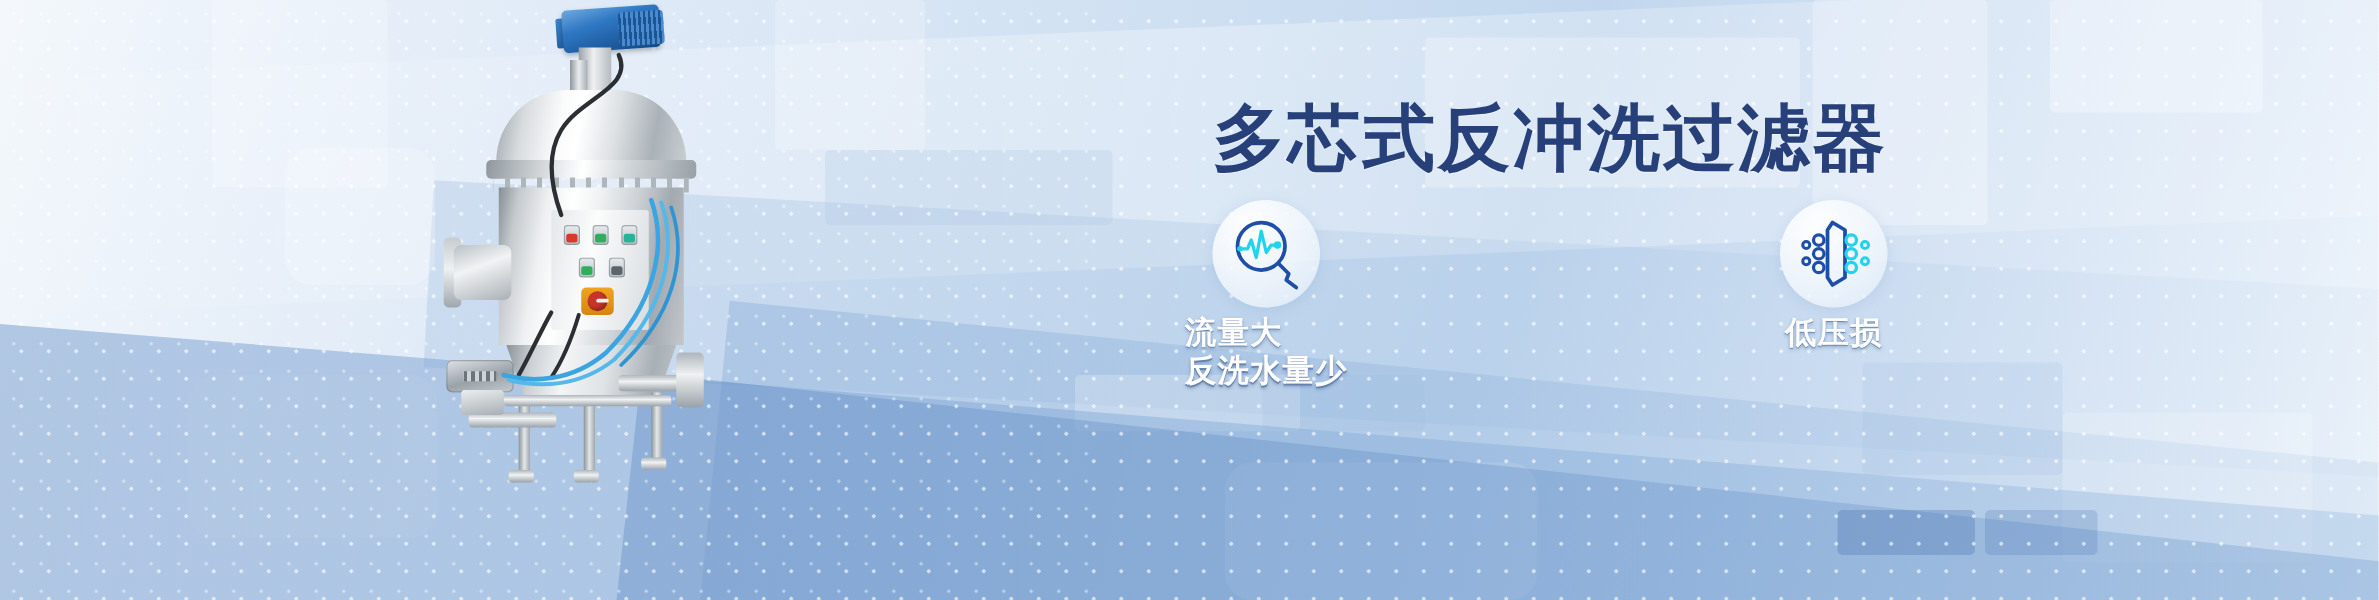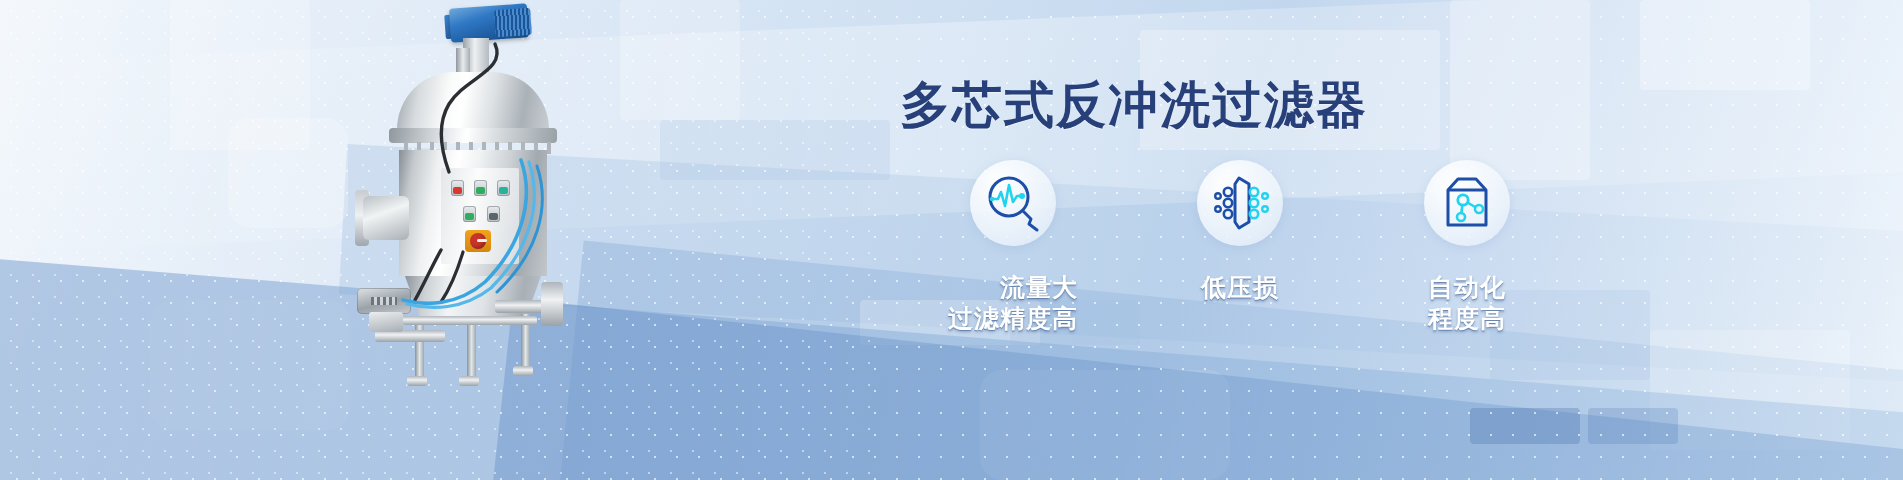--- a/index.html
+++ b/index.html
@@ -251,25 +251,25 @@
   .content {
     position: absolute;
     left: 900px; top: 0;
     width: 680px; height: 480px;
     z-index: 8;
   }
   .title {
     position: absolute;
     left: 0; top: 72px;
     width: 100%;
-    font-size: 50px;
+    font-size: 58px;
     font-weight: bold;
     letter-spacing: 2px;
     color: #27407a;
-    text-align: left;
+    text-align: center;
     white-space: nowrap;
     text-shadow: 0 1px 0 rgba(255,255,255,0.45);
   }
 
   .features {
     position: absolute;
     left: 0; top: 160px;
     width: 100%;
     display: flex;
     justify-content: space-between;
@@ -283,22 +283,22 @@
     align-items: center;
   }
   .icon-circle {
     width: 86px; height: 86px;
     border-radius: 50%;
     background: radial-gradient(circle at 34% 28%, rgba(255,255,255,0.96), rgba(238,245,252,0.80) 70%, rgba(225,236,248,0.65));
     display: flex; align-items: center; justify-content: center;
     box-shadow: 0 2px 10px rgba(110,150,200,0.18);
   }
   .feature-label {
-    margin-top: 26px;
-    text-align: right;
+    margin-top: 5px;
+    text-align: left;
     color: #ffffff;
     font-size: 25px;
     font-weight: bold;
     line-height: 1.22;
     letter-spacing: 1px;
     text-shadow:
       0 1px 0 rgba(70,100,150,0.55),
       0 2px 3px rgba(60,90,140,0.45);
   }
   .feature-label .l2 { display: block; }
@@ -410,21 +410,21 @@
           <svg width="62" height="62" viewBox="0 0 62 62">
             <circle cx="27" cy="25" r="19" fill="none" stroke="#1d4fa8" stroke-width="3"></circle>
             <path d="M41 39 L49 47 L47 52 L55 58" fill="none" stroke="#1d4fa8" stroke-width="3" stroke-linecap="round" stroke-linejoin="round"></path>
             <path d="M9 27 L16 27 L19 20 L23 34 L27 13 L31 30 L35 24 L39 24" fill="none" stroke="#22d3ee" stroke-width="2.6" stroke-linecap="round" stroke-linejoin="round"></path>
             <circle cx="40" cy="24" r="3" fill="#22d3ee"></circle>
             <circle cx="10" cy="27" r="2.2" fill="#22d3ee"></circle>
           </svg>
         </div>
         <div class="feature-label">
           <span>流量大</span>
-          <span class="l2">过滤精度高</span>
+          <span class="l2">反洗水量少</span>
         </div>
       </div>
 
       <div class="feature">
         <div class="icon-circle">
           <svg width="62" height="62" viewBox="0 0 62 62">
             <path d="M30 6 L40 12 L40 50 L30 56 L26 50 L26 12 Z" fill="none" stroke="#1d4fa8" stroke-width="3" stroke-linejoin="round"></path>
             <circle cx="19" cy="20" r="4.2" fill="none" stroke="#1d4fa8" stroke-width="2.6"></circle>
             <circle cx="19" cy="31" r="4.2" fill="none" stroke="#1d4fa8" stroke-width="2.6"></circle>
             <circle cx="19" cy="42" r="4.2" fill="none" stroke="#1d4fa8" stroke-width="2.6"></circle>
@@ -435,33 +435,16 @@
             <circle cx="45" cy="42" r="4.2" fill="none" stroke="#22d3ee" stroke-width="2.6"></circle>
             <circle cx="56" cy="24" r="2.8" fill="none" stroke="#22d3ee" stroke-width="2.4"></circle>
             <circle cx="56" cy="37" r="2.8" fill="none" stroke="#22d3ee" stroke-width="2.4"></circle>
           </svg>
         </div>
         <div class="feature-label">
           <span>低压损</span>
         </div>
       </div>
 
-      <div class="feature">
-        <div class="icon-circle">
-          <svg width="62" height="62" viewBox="0 0 62 62">
-            <path d="M12 18 L22 7 L40 7 L50 18 L50 53 L12 53 Z" fill="none" stroke="#1d4fa8" stroke-width="3" stroke-linejoin="round"></path>
-            <path d="M12 18 L50 18" fill="none" stroke="#1d4fa8" stroke-width="3"></path>
-            <circle cx="27" cy="28" r="5.2" fill="none" stroke="#22d3ee" stroke-width="2.8"></circle>
-            <circle cx="43" cy="37" r="4" fill="none" stroke="#22d3ee" stroke-width="2.6"></circle>
-            <circle cx="25" cy="45" r="4" fill="none" stroke="#22d3ee" stroke-width="2.6"></circle>
-            <path d="M31.5 30.5 L39 35" stroke="#22d3ee" stroke-width="2.6" stroke-linecap="round"></path>
-            <path d="M26.4 33 L25.4 41" stroke="#22d3ee" stroke-width="2.6" stroke-linecap="round"></path>
-          </svg>
-        </div>
-        <div class="feature-label">
-          <span>自动化</span>
-          <span class="l2">程度高</span>
-        </div>
-      </div>
 
     </div>
   </div>
 </div>
 
 </body></html>

